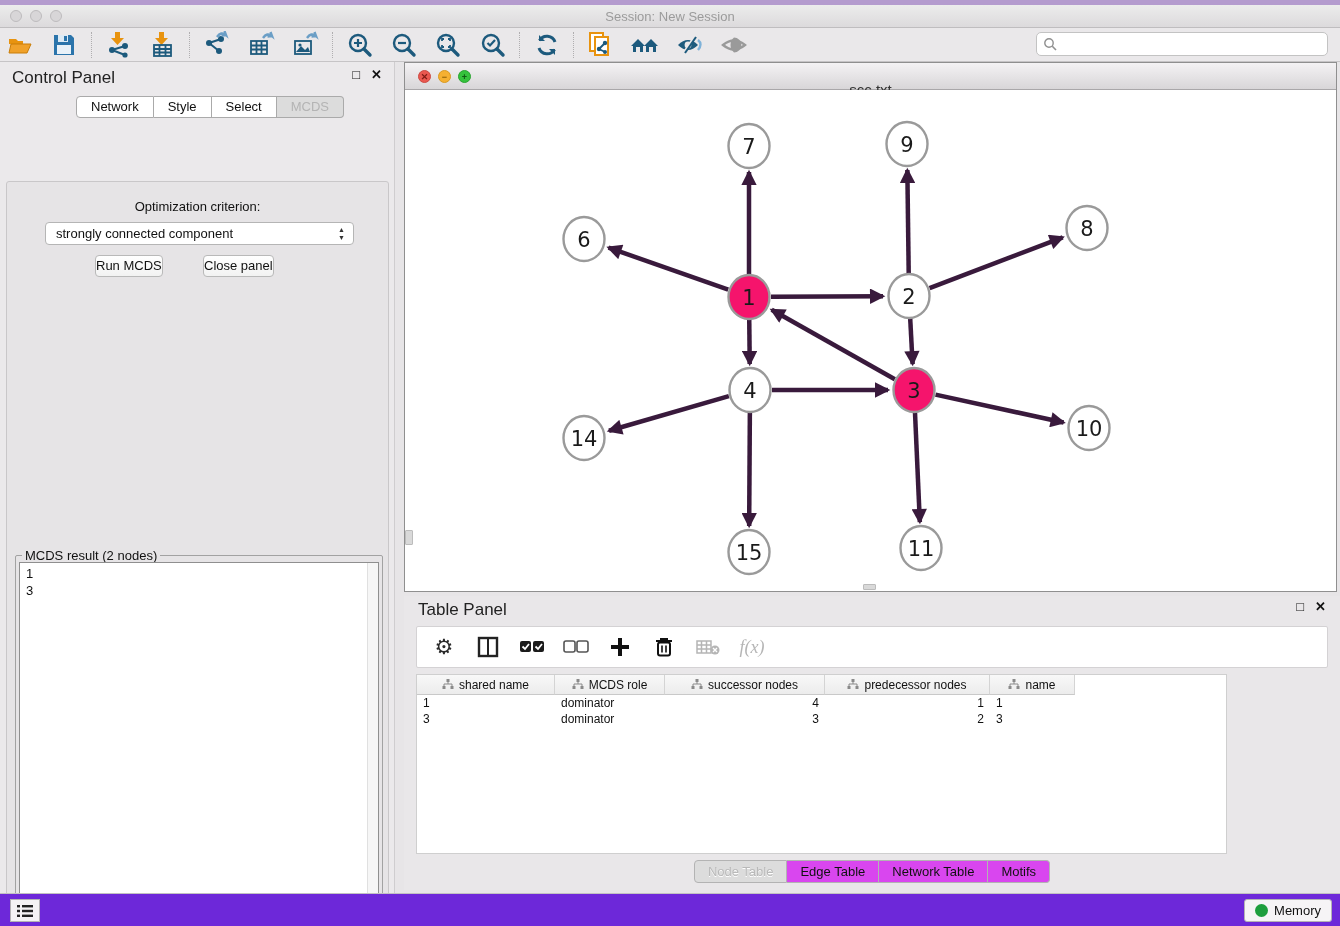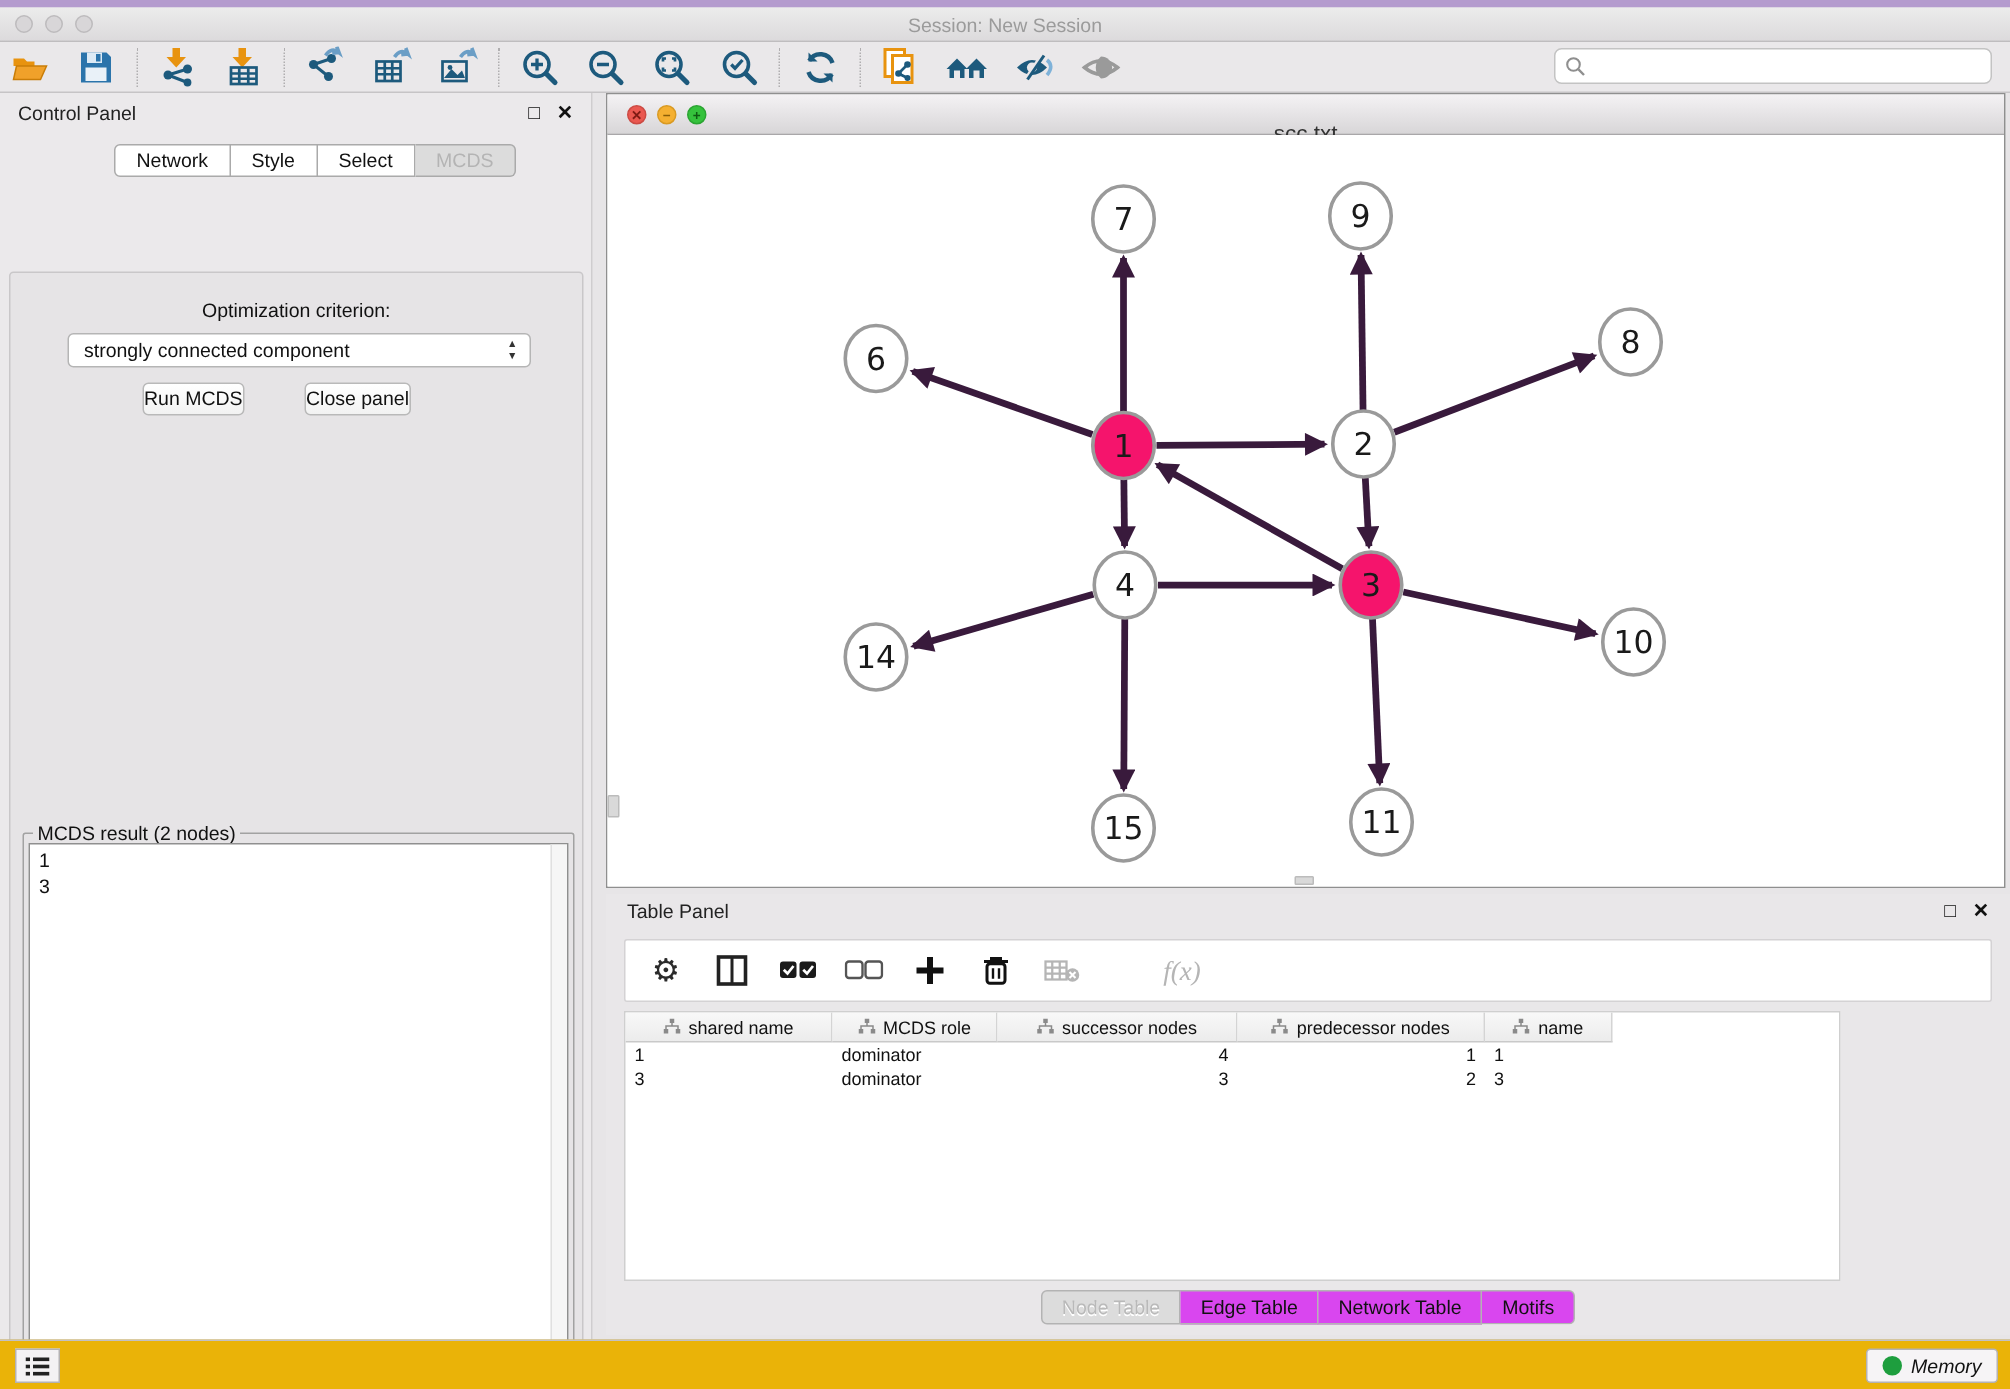--- a/index.html
+++ b/index.html
@@ -16,21 +16,21 @@
 
   
   #toolbar { left:0; top:28px; width:1340px; height:34px; background:#eae8ea; border-bottom:1px solid #c6c4c6; }
   .tb-btn { display:inline-flex; align-items:center; justify-content:center; width:40px; height:33px; vertical-align:top; cursor:default; }
   .tb-sep { display:inline-block; width:1px; height:26px; margin:4px 2px 0 2px; border-left:1px dotted #b0aeb0; vertical-align:top; }
   #search-box { right:12px; top:4px; width:292px; height:24px; background:#fff; border:1px solid #c3c3c3; border-radius:5px; display:flex; align-items:center; padding-left:6px; }
 
   
   #control-panel { left:0; top:62px; width:395px; height:831px; background:#ebe9eb; border-right:1px solid #cfcdcf; }
   .panel-head { position:relative; height:26px; }
-  .panel-title { position:absolute; left:12px; top:6px; font-size:13px; color:#222; }
+  .panel-title { position:absolute; left:12px; top:6px; font-size:17px; color:#222; }
   .panel-ico { position:absolute; top:5px; font-size:13px; color:#111; }
   .tabrow { position:absolute; display:flex; }
   .tab { height:22px; padding:0 14px; background:#fff; border:1px solid #aaa; border-left:none; font-size:13px; line-height:20px; color:#111; }
   .tab:first-child { border-left:1px solid #aaa; border-radius:4px 0 0 4px; }
   .tab:last-child { border-radius:0 4px 4px 0; }
   .tab.sel { background:#dcdcdc; color:#b4b4b4; }
   #cp-content { left:6px; top:119px; width:383px; height:762px; background:#e6e4e6; border:1px solid #c9c7c9; border-radius:3px; }
   #opt-label { left:0; width:100%; top:17px; text-align:center; font-size:13px; color:#111; }
   #opt-dropdown { left:38px; top:40px; width:309px; height:23px; background:#fff; border:1px solid #b5b5b5; border-radius:4px; font-size:13px; line-height:21px; padding-left:10px; color:#111; }
   .stepper { position:absolute; right:6px; top:3px; width:11px; height:16px; font-size:7px; line-height:8px; color:#333; text-align:center; }
@@ -58,25 +58,25 @@
   .th { display:flex; align-items:center; justify-content:center; gap:5px; background:linear-gradient(#f8f8f8,#ececec); border-right:1px solid #d4d4d4; border-bottom:1px solid #c9c9c9; font-size:12px; color:#111; }
   .tr { display:flex; height:16px; }
   .td { font-size:12px; color:#111; line-height:16px; padding:0 6px; overflow:hidden; }
   #tp-tabs { position:absolute; left:0; width:100%; top:264px; display:flex; justify-content:center; }
   .tp-tab { height:23px; padding:0 13px; background:#d946ef; border:1px solid #b3b3b3; border-left:none; font-size:13px; line-height:21px; color:#111; }
   .tp-tab:first-child { border-left:1px solid #b3b3b3; border-radius:4px 0 0 4px; }
   .tp-tab:last-child { border-radius:0 4px 4px 0; }
   .tp-tab.sel { background:#dcdcdc; color:#b9b9b9; text-shadow:0 1px 0 #fff; }
 
   
-  #status-bar { left:0; top:893px; width:1340px; height:33px; background:#eab308; border-top:1px solid #c2c0c2;font-style:italic; }
+  #status-bar { left:0; top:893px; width:1340px; height:33px; background:#6d28d9; border-top:1px solid #c2c0c2; }
   #list-btn { left:10px; top:5px; width:30px; height:23px; background:#f4f2f4; border:1px solid #b4b2b4; display:flex; align-items:center; justify-content:center; }
   #memory-btn { right:8px; top:5px; height:23px; background:#f6f4f6; border:1px solid #b4b2b4; border-radius:3px; display:flex; align-items:center; gap:6px; padding:0 10px; font-size:13px; color:#111; }
   #memory-dot { width:13px; height:13px; border-radius:50%; background:#1e9e3e; }
-  .fx { font-family:"Liberation Serif", serif; font-style:italic; font-size:18px; color:#b5b5b5;margin-left:36px; }
+  .fx { font-family:"Liberation Serif", serif; font-style:italic; font-size:18px; color:#b5b5b5; }
 </style>
 </head>
 <body>
 
 <div id="app">
 
   <div class="abs" id="top-strip"></div>
 
   <div class="abs" id="titlebar">
     <div class="abs tl-dot tl-gray" style="left:10px"></div>

